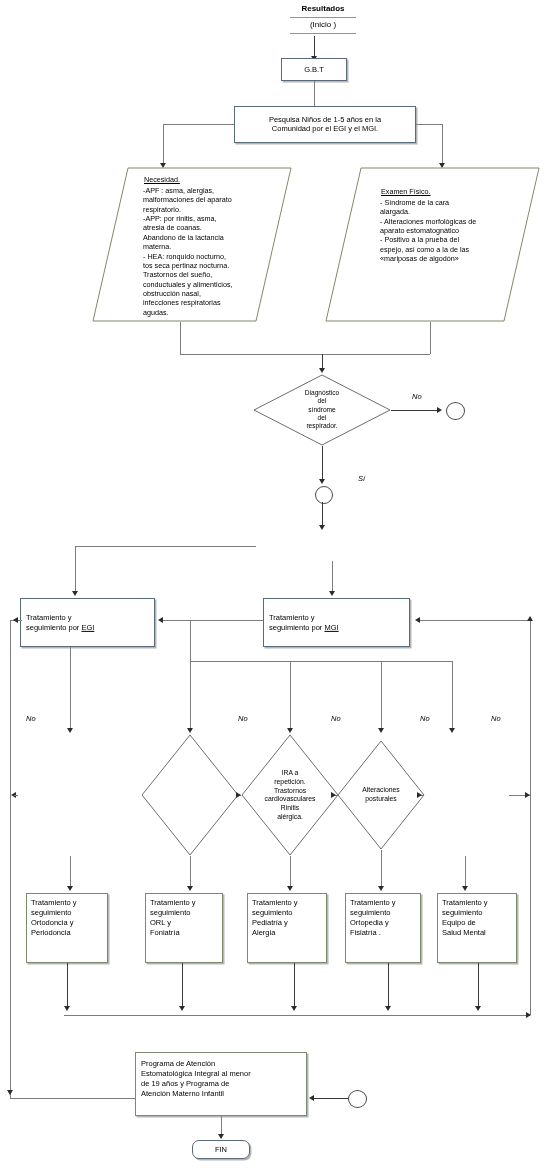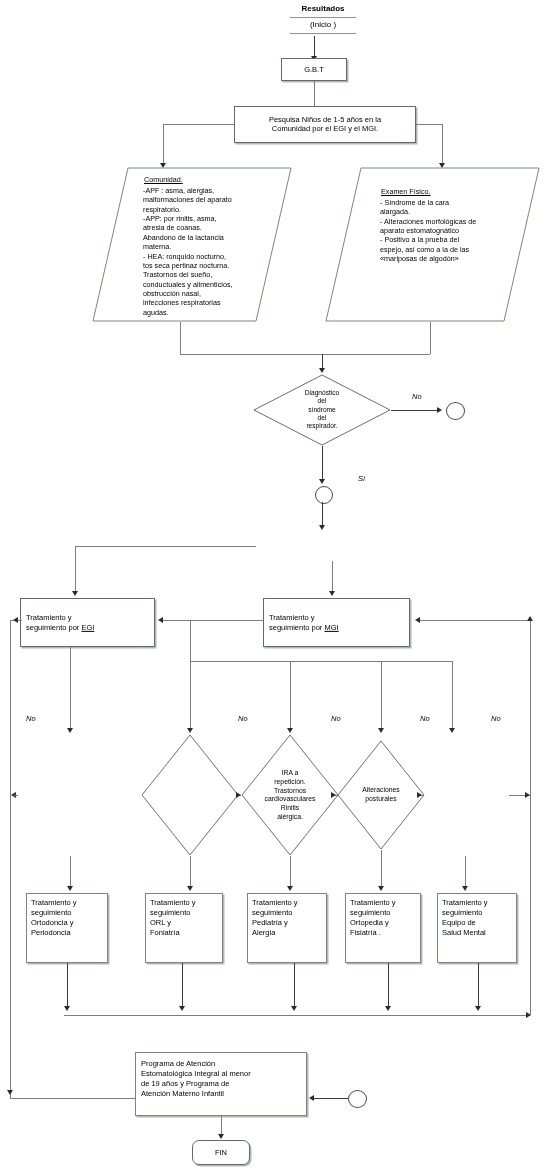--- a/index.html
+++ b/index.html
@@ -83,21 +83,21 @@
   <div class="ar ar-d" style="left:160px;top:163px;"></div>
 
   <div class="hl" style="left:416px;top:124px;width:26px;"></div>
   <div class="vl" style="left:442px;top:124px;height:42px;"></div>
   <div class="ar ar-d" style="left:439px;top:163px;"></div>
 
   <div class="para" style="left:92px;top:167px;width:200px;height:155px;">
     <svg width="200" height="155" viewBox="0 0 200 155">
       <polygon points="36,1 199,1 164,154 1,154" fill="#ffffff" stroke="#7b8a6a" stroke-width="1"></polygon>
     </svg>
-    <div class="ptxt ul" style="left:52px;top:8px;">Comunidad.</div>
+    <div class="ptxt ul" style="left:52px;top:8px;">Necesidad.</div>
     <div class="ptxt" style="left:51px;top:19px;width:150px;white-space:pre-line;">-APF : asma, alergias,
 malformaciones del aparato
 respiratorio.
 -APP: por rinitis, asma,
 atresia de coanas.
 Abandono de la lactancia
 materna.
 - HEA: ronquido nocturno,
 tos seca pertinaz nocturna.
 Trastornos del sueño,
@@ -307,17 +307,17 @@
 Atención Materno Infantil</div>
   </div>
 
   <div class="circ" style="left:348px;top:1090px;width:17px;height:16px;"></div>
   <div class="hl-dk" style="left:314px;top:1098px;width:34px;"></div>
   <div class="ar ar-l" style="left:309px;top:1095px;"></div>
 
   <div class="vl" style="left:221px;top:1116px;height:22px;"></div>
   <div class="ar ar-d" style="left:218px;top:1134px;"></div>
 
-  <div class="node round" style="left:192px;top:1140px;width:58px;height:25px;">
+  <div class="node round" style="left:192px;top:1140px;width:58px;height:19px;">
     <div class="rect-mid">FIN</div>
   </div>
 
 </div>
 
 </body></html>

